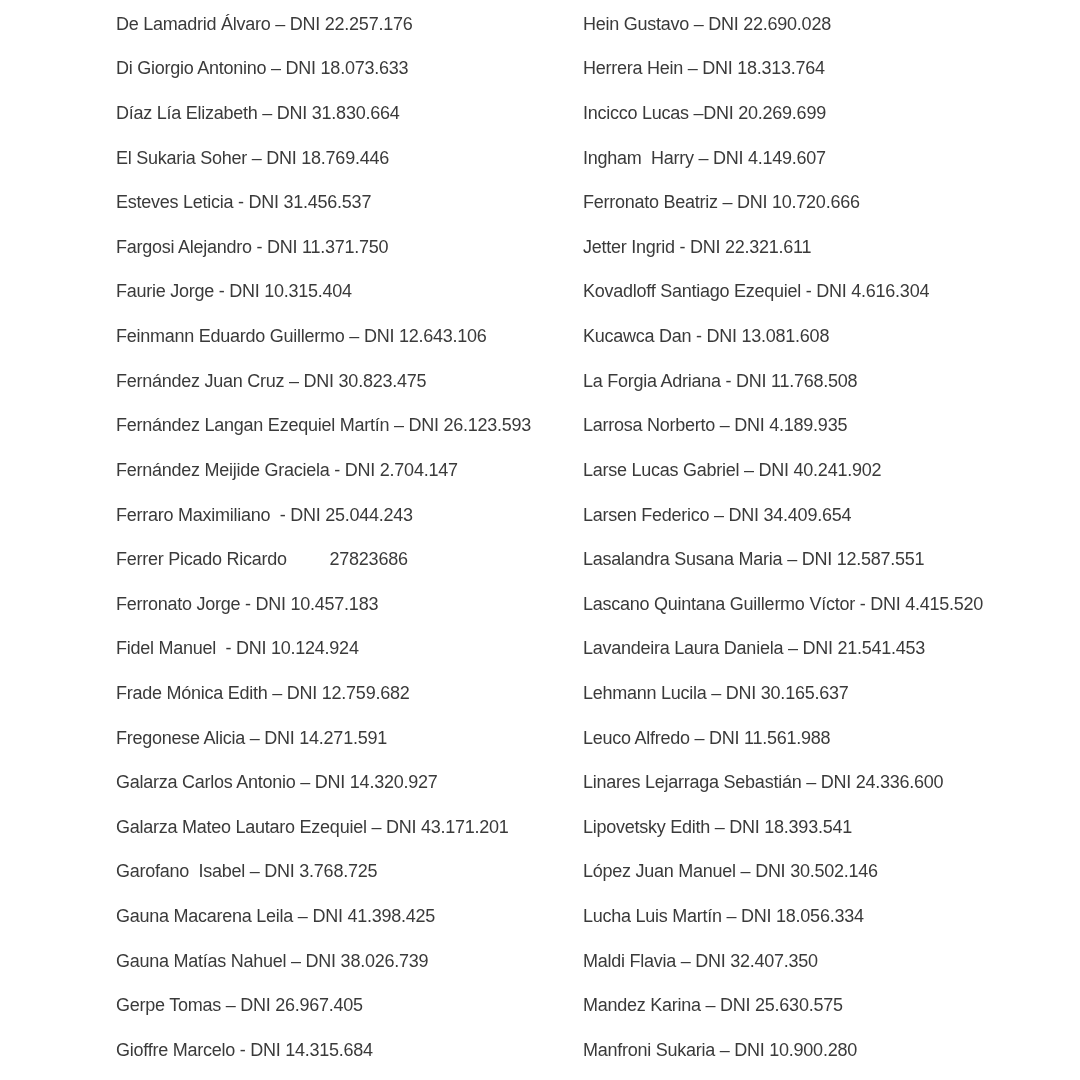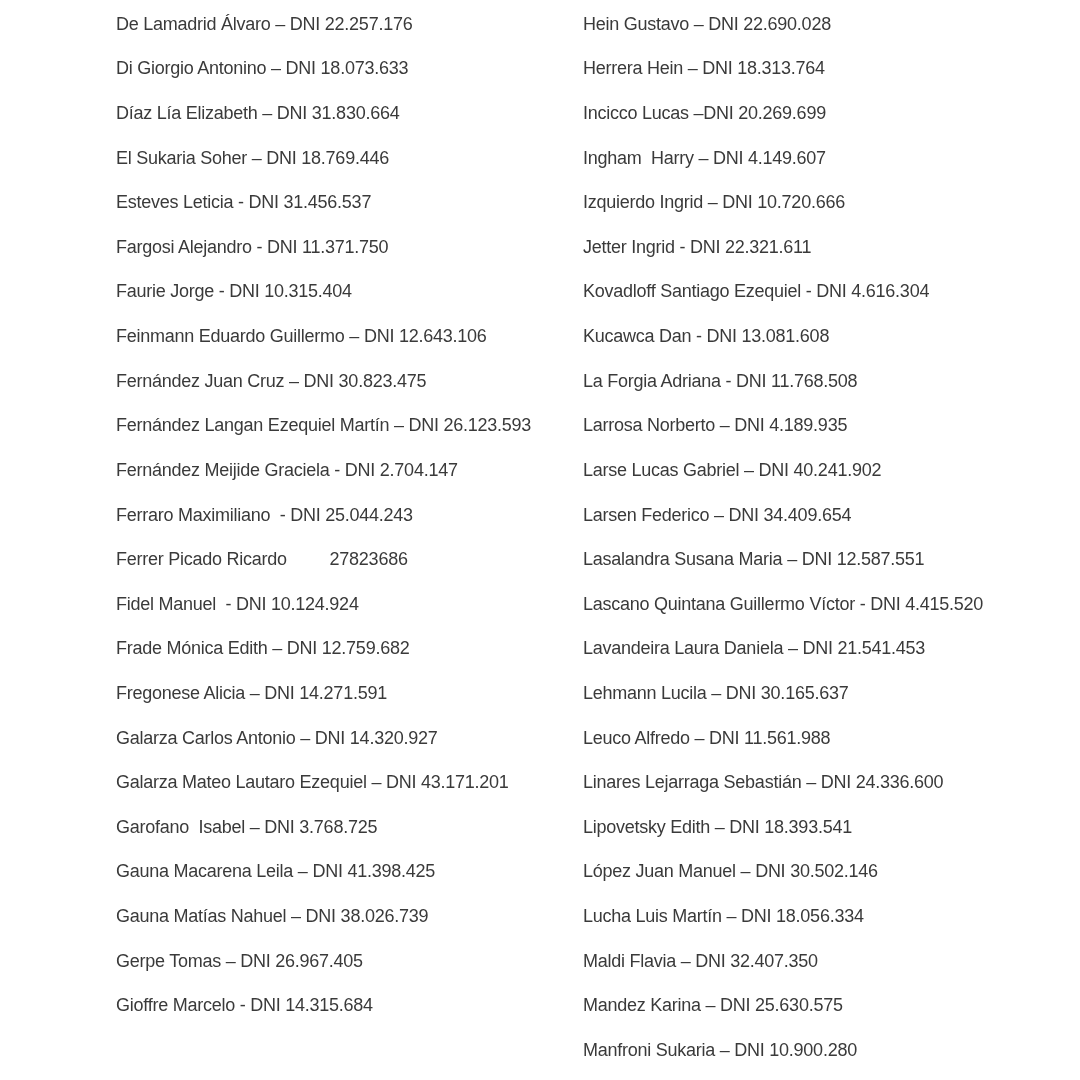--- a/index.html
+++ b/index.html
@@ -42,37 +42,38 @@
       <div class="entry">El Sukaria Soher – DNI 18.769.446</div>
       <div class="entry">Esteves Leticia - DNI 31.456.537</div>
       <div class="entry">Fargosi Alejandro - DNI 11.371.750</div>
       <div class="entry">Faurie Jorge - DNI 10.315.404</div>
       <div class="entry">Feinmann Eduardo Guillermo – DNI 12.643.106</div>
       <div class="entry">Fernández Juan Cruz – DNI 30.823.475</div>
       <div class="entry">Fernández Langan Ezequiel Martín – DNI 26.123.593</div>
       <div class="entry">Fernández Meijide Graciela - DNI 2.704.147</div>
       <div class="entry">Ferraro Maximiliano  - DNI 25.044.243</div>
       <div class="entry">Ferrer Picado Ricardo         27823686</div>
+      <div class="entry">Ferronato Jorge - DNI 10.457.183</div>
       <div class="entry">Fidel Manuel  - DNI 10.124.924</div>
       <div class="entry">Frade Mónica Edith – DNI 12.759.682</div>
       <div class="entry">Fregonese Alicia – DNI 14.271.591</div>
       <div class="entry">Galarza Carlos Antonio – DNI 14.320.927</div>
       <div class="entry">Galarza Mateo Lautaro Ezequiel – DNI 43.171.201</div>
       <div class="entry">Garofano  Isabel – DNI 3.768.725</div>
       <div class="entry">Gauna Macarena Leila – DNI 41.398.425</div>
       <div class="entry">Gauna Matías Nahuel – DNI 38.026.739</div>
       <div class="entry">Gerpe Tomas – DNI 26.967.405</div>
       <div class="entry">Gioffre Marcelo - DNI 14.315.684</div>
     </div>
   <div class="col col-right">
       <div class="entry">Hein Gustavo – DNI 22.690.028</div>
       <div class="entry">Herrera Hein – DNI 18.313.764</div>
       <div class="entry">Incicco Lucas –DNI 20.269.699</div>
       <div class="entry">Ingham  Harry – DNI 4.149.607</div>
-      <div class="entry">Izquierdo Ingrid – DNI 10.720.666</div>
+      <div class="entry">Ferronato Beatriz – DNI 10.720.666</div>
       <div class="entry">Jetter Ingrid - DNI 22.321.611</div>
       <div class="entry">Kovadloff Santiago Ezequiel - DNI 4.616.304</div>
       <div class="entry">Kucawca Dan - DNI 13.081.608</div>
       <div class="entry">La Forgia Adriana - DNI 11.768.508</div>
       <div class="entry">Larrosa Norberto – DNI 4.189.935</div>
       <div class="entry">Larse Lucas Gabriel – DNI 40.241.902</div>
       <div class="entry">Larsen Federico – DNI 34.409.654</div>
       <div class="entry">Lasalandra Susana Maria – DNI 12.587.551</div>
       <div class="entry">Lascano Quintana Guillermo Víctor - DNI 4.415.520</div>
       <div class="entry">Lavandeira Laura Daniela – DNI 21.541.453</div>

